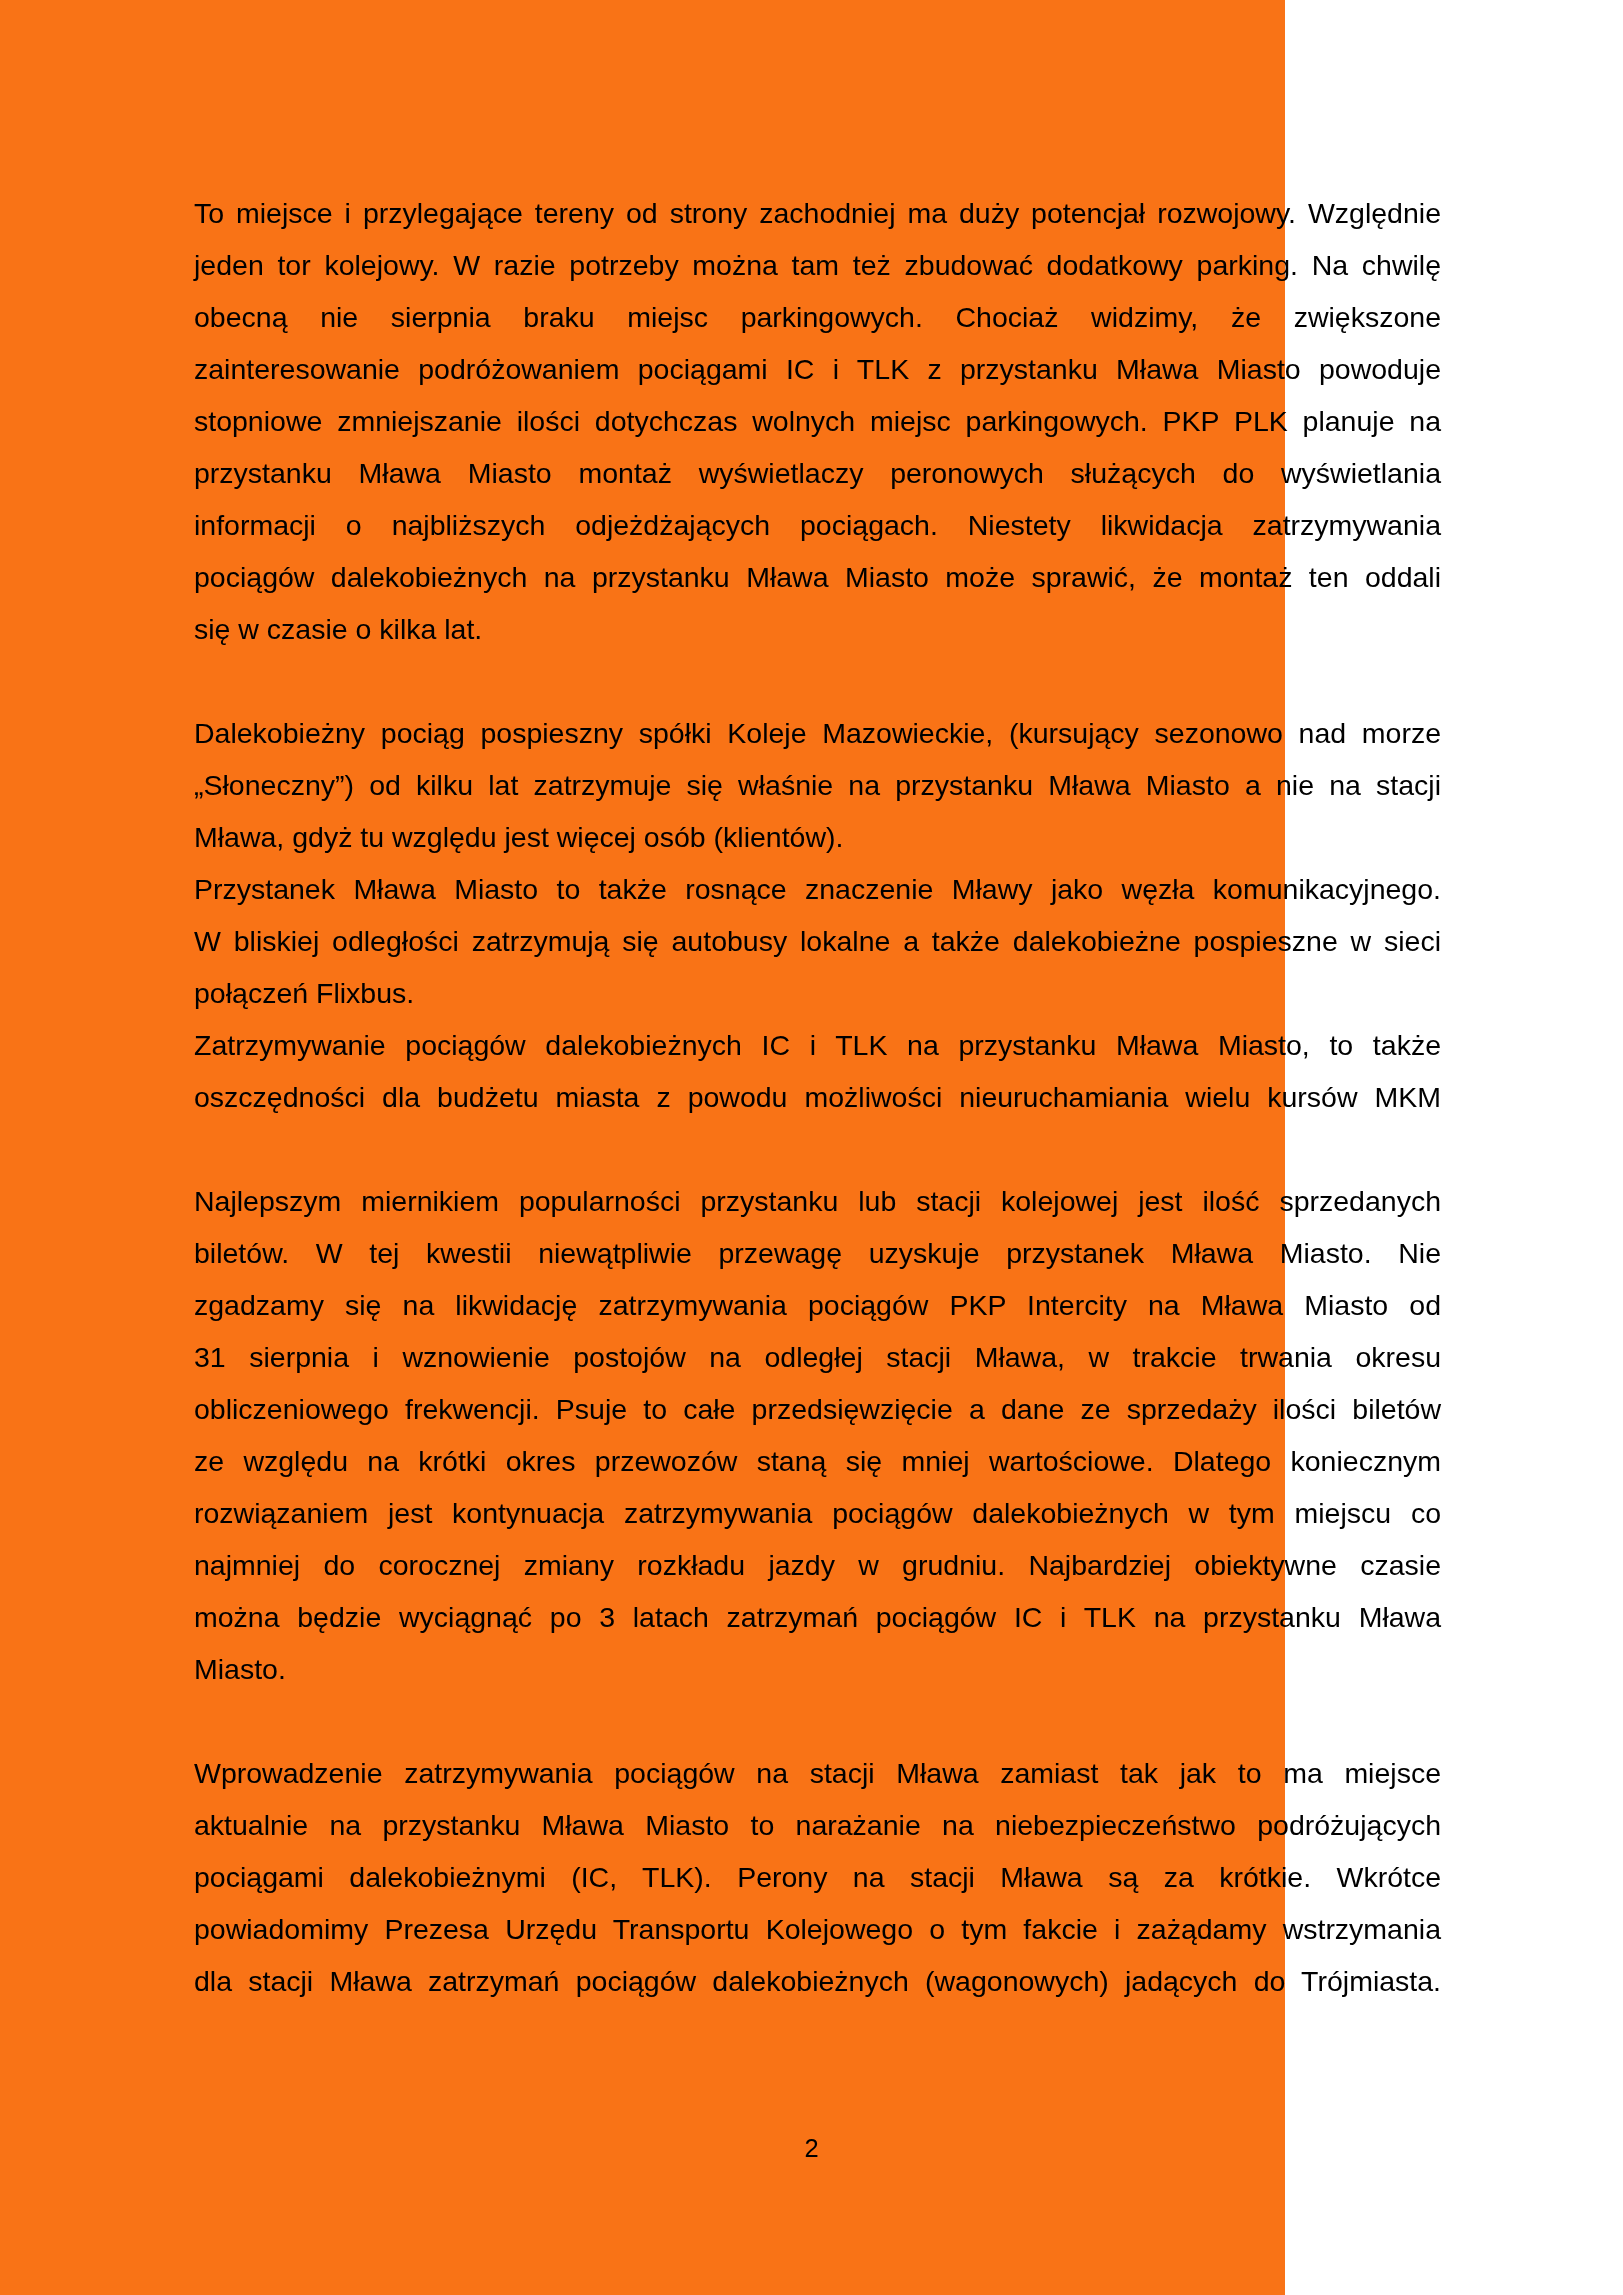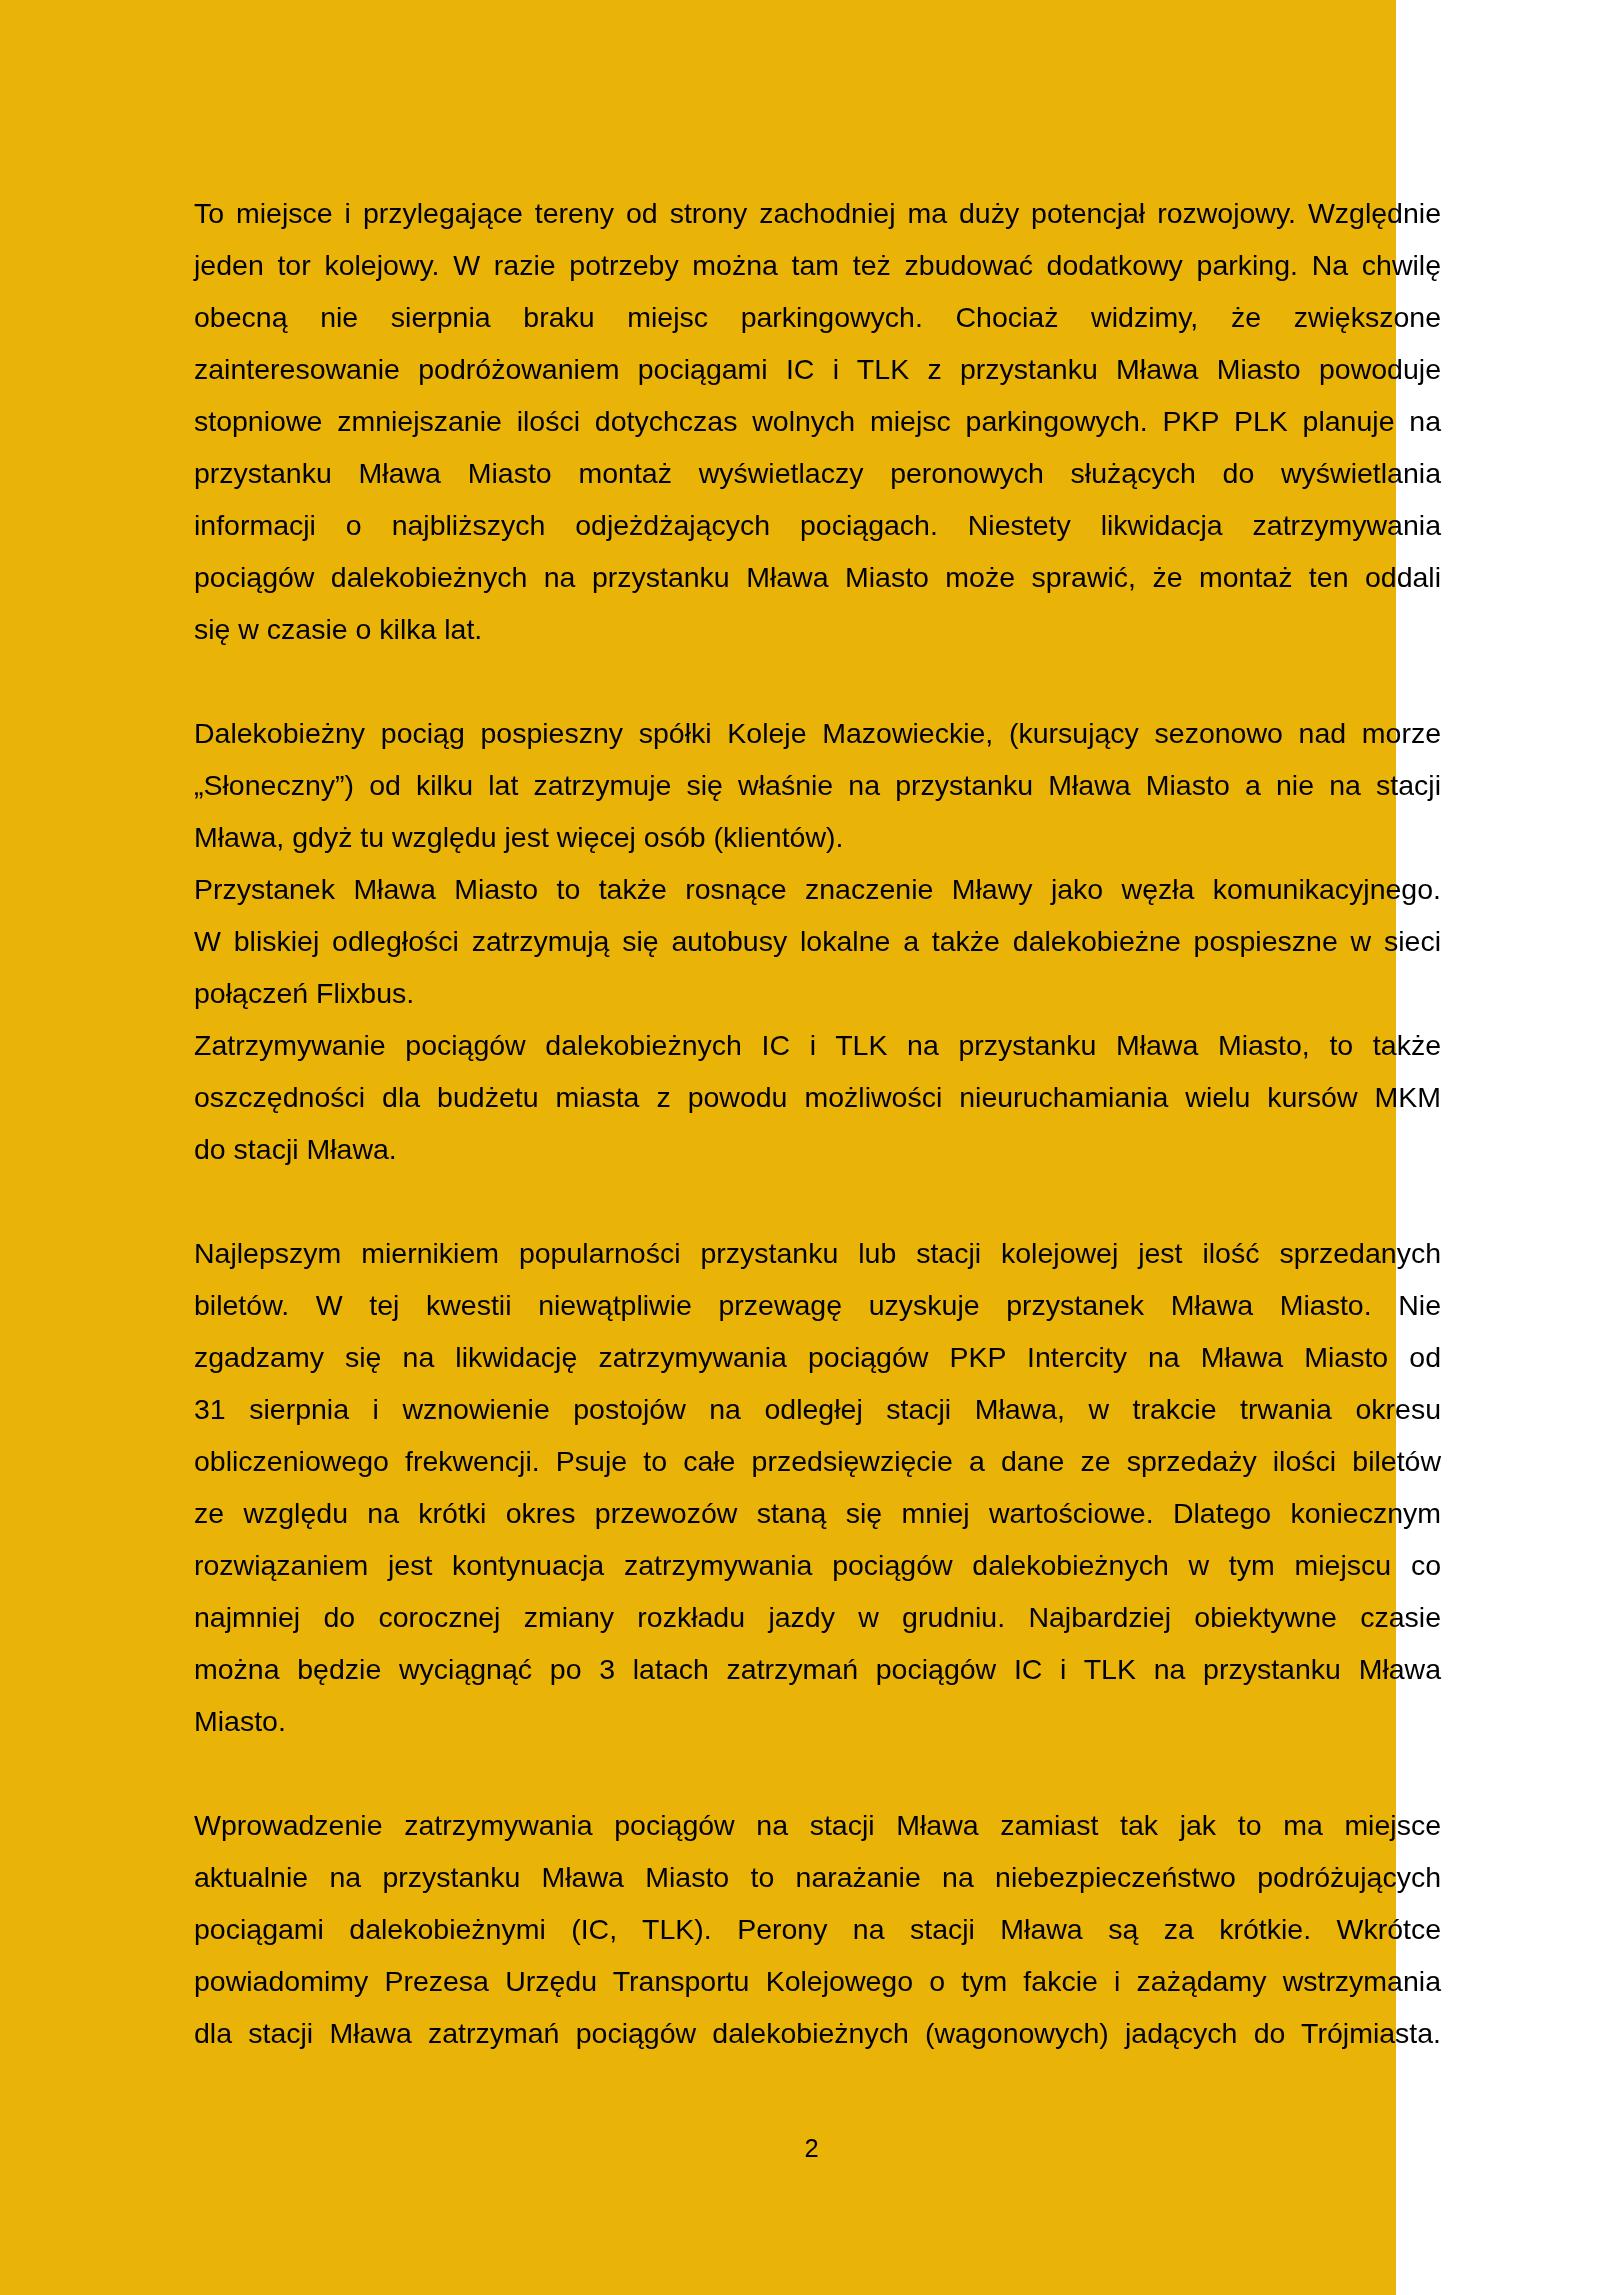--- a/index.html
+++ b/index.html
@@ -10,23 +10,23 @@
     body {
       width: 1623px;
       height: 2295px;
       position: relative;
       overflow: hidden;
     }
     .page {
       position: absolute;
       left: 0;
       top: 0;
-      width: 1396px;
+      width: 1285px;
       height: 2295px;
-      background: #eab308;
+      background: #f97316;
       color: #000000;
       font-family: "Liberation Sans", sans-serif;
     }
     .body-text {
       position: absolute;
       left: 194px;
       top: 187px;
       width: 1247px;
       font-size: 28.5px;
       line-height: 52px;
@@ -86,21 +86,20 @@
 
     <div class="paragraph">
       <span class="line justify">Przystanek Mława Miasto to także rosnące znaczenie Mławy jako węzła komunikacyjnego.</span>
       <span class="line justify">W bliskiej odległości zatrzymują się autobusy lokalne a także dalekobieżne pospieszne w sieci</span>
       <span class="line last">połączeń Flixbus.</span>
     </div>
 
     <div class="paragraph">
       <span class="line justify">Zatrzymywanie pociągów dalekobieżnych IC i TLK na przystanku Mława Miasto, to także</span>
       <span class="line justify">oszczędności dla budżetu  miasta z powodu możliwości nieuruchamiania wielu kursów MKM</span>
-      <span class="line last">do stacji Mława.</span>
     </div>
 
     <span class="gap"></span>
 
     <div class="paragraph">
       <span class="line justify">Najlepszym miernikiem popularności przystanku lub stacji kolejowej jest ilość sprzedanych</span>
       <span class="line justify">biletów. W tej kwestii niewątpliwie przewagę uzyskuje przystanek Mława Miasto. Nie</span>
       <span class="line justify">zgadzamy się na likwidację zatrzymywania pociągów PKP Intercity na Mława Miasto od</span>
       <span class="line justify">31 sierpnia  i wznowienie postojów na odległej stacji Mława, w trakcie trwania okresu</span>
       <span class="line justify">obliczeniowego frekwencji. Psuje to całe przedsięwzięcie a dane ze sprzedaży ilości biletów</span>

